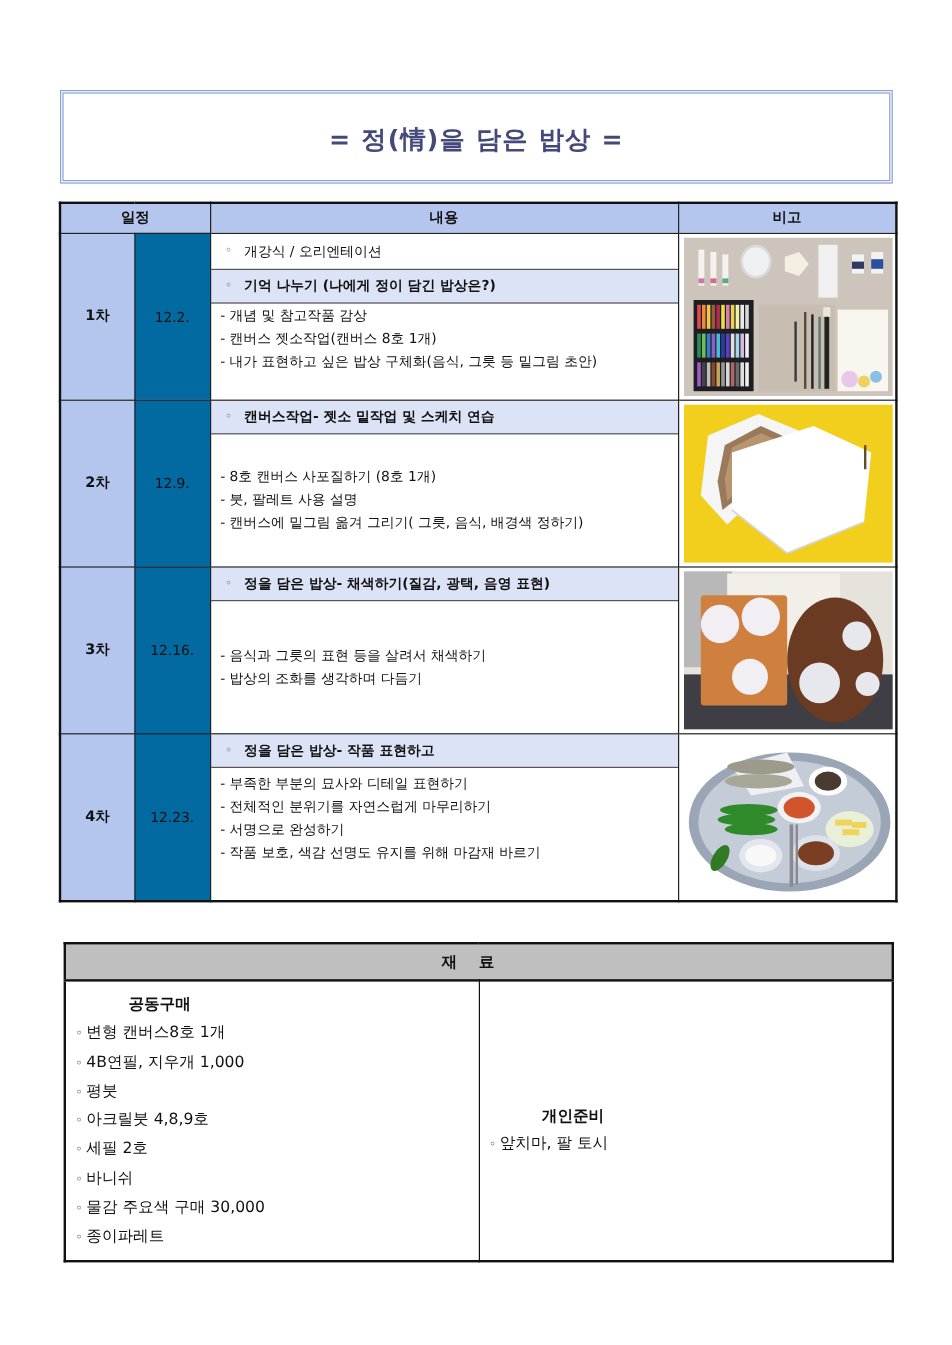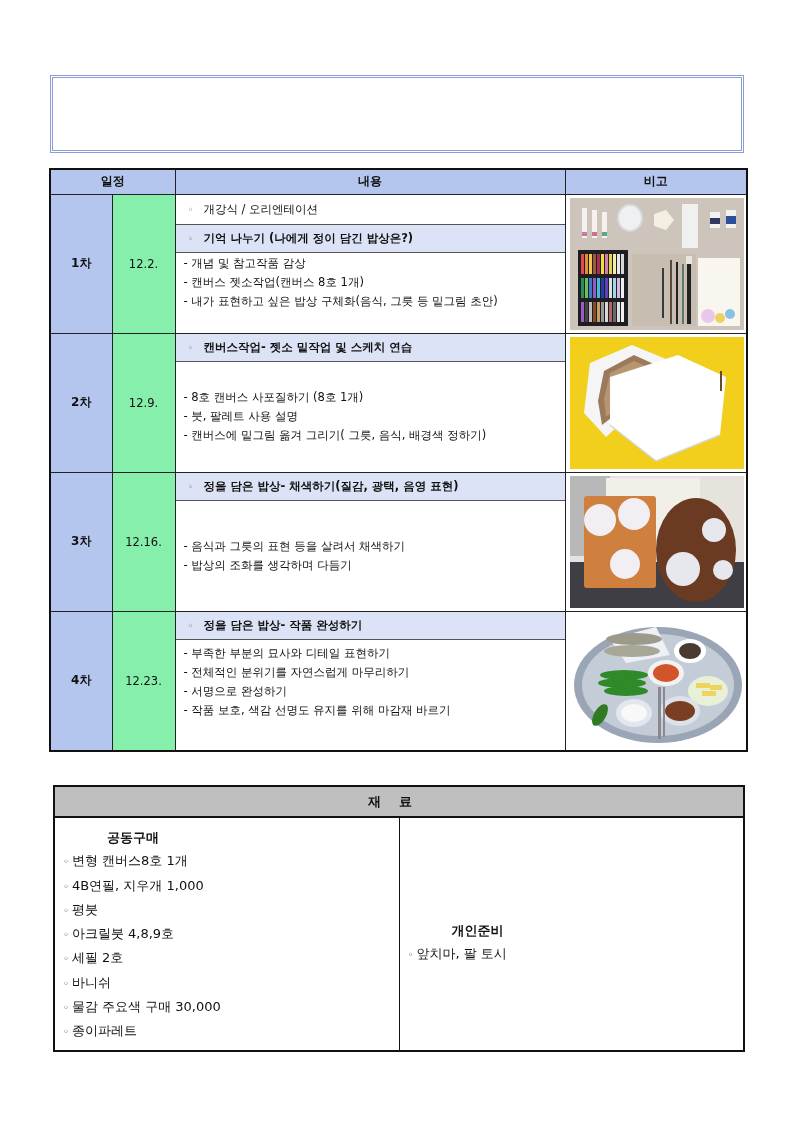--- a/index.html
+++ b/index.html
@@ -14,21 +14,21 @@
   .title-line1 { font-size: 17px; font-weight: bold; color: #111; letter-spacing: 0px; }
   .title-line2 { font-size: 21px; font-weight: bold; color: #44497a; margin-top: 4px; letter-spacing: 1px; }
 
   table { border-collapse: collapse; position: absolute; table-layout: fixed; }
   .schedule { left: 49px; top: 168px; width: 697px; border: 2px solid #111; }
   .schedule th, .schedule td { border: 1px solid #222; }
   .schedule th {
     background: #b4c6ee; height: 25px; font-size: 12px; font-weight: bold; text-align: center;
   }
   .round-cell { background: #b4c6ee; font-size: 12px; font-weight: bold; text-align: center; }
-  .date-cell { font-size: 11.5px; text-align: center; background: #86efac; }
+  .date-cell { font-size: 11.5px; text-align: center; background: #0369a1; }
   .content-cell { padding: 0; vertical-align: top; background: #fff; }
   .note-cell { padding: 3px 4px; background: #fff; vertical-align: middle; }
 
   .sub-plain { height: 30px; display: flex; align-items: center; padding-left: 12px; font-size: 11.5px; border-bottom: 1px solid #555; }
   .sub-head {
     height: 28px; display: flex; align-items: center; padding-left: 12px;
     background: #dde3f6; font-size: 11.5px; font-weight: bold; border-bottom: 1px solid #555;
   }
   .bullet-dot { font-weight: normal; color: #666; margin-right: 10px; font-size: 10px; }
   .sub-body { padding: 0 8px; font-size: 11.5px; line-height: 19px; display: flex; flex-direction: column; justify-content: center; }
@@ -41,20 +41,21 @@
   .materials td { vertical-align: top; font-size: 13px; line-height: 23.3px; padding: 8px 8px 6px 8px; }
   .materials td.left { border-right: 1px solid #111; width: 346px; }
   .materials td.right { vertical-align: middle; padding-top: 24px; }
   .mat-heading { font-weight: bold; font-size: 13px; margin-left: 44px; }
   .mat-item::before { content: "\25E6"; font-size: 10px; margin-right: 3px; color: #333; }
 </style>
 </head>
 <body>
 
 <div class="title-box">
+  <div class="title-line2">=  정(情)을  담은  밥상  =</div>
 </div>
 
 <table class="schedule">
   <colgroup>
     <col style="width:62px">
       <col style="width:63px">
       <col style="width:390px">
       <col style="width:182px">
   </colgroup>
   <thead>
@@ -209,21 +210,21 @@
         </svg>
       </td>
     </tr>
 
     <tr style="height:140px">
       <td class="round-cell">4차</td>
       <td class="date-cell">12.23.</td>
       <td class="content-cell">
         <div class="sub-head">
           <span class="bullet-dot">◦</span>
-          <span>정을 담은 밥상- 작품 완성하기</span>
+          <span>정을 담은 밥상- 작품 표현하고</span>
         </div>
         <div class="sub-body" style="height:85px">
           <div>- 부족한 부분의 묘사와 디테일 표현하기</div>
           <div>- 전체적인 분위기를 자연스럽게 마무리하기</div>
           <div>-  서명으로 완성하기</div>
           <div>- 작품 보호, 색감 선명도 유지를 위해 마감재 바르기</div>
         </div>
       </td>
       <td class="note-cell">
         <svg class="photo" viewBox="0 0 174 132">

